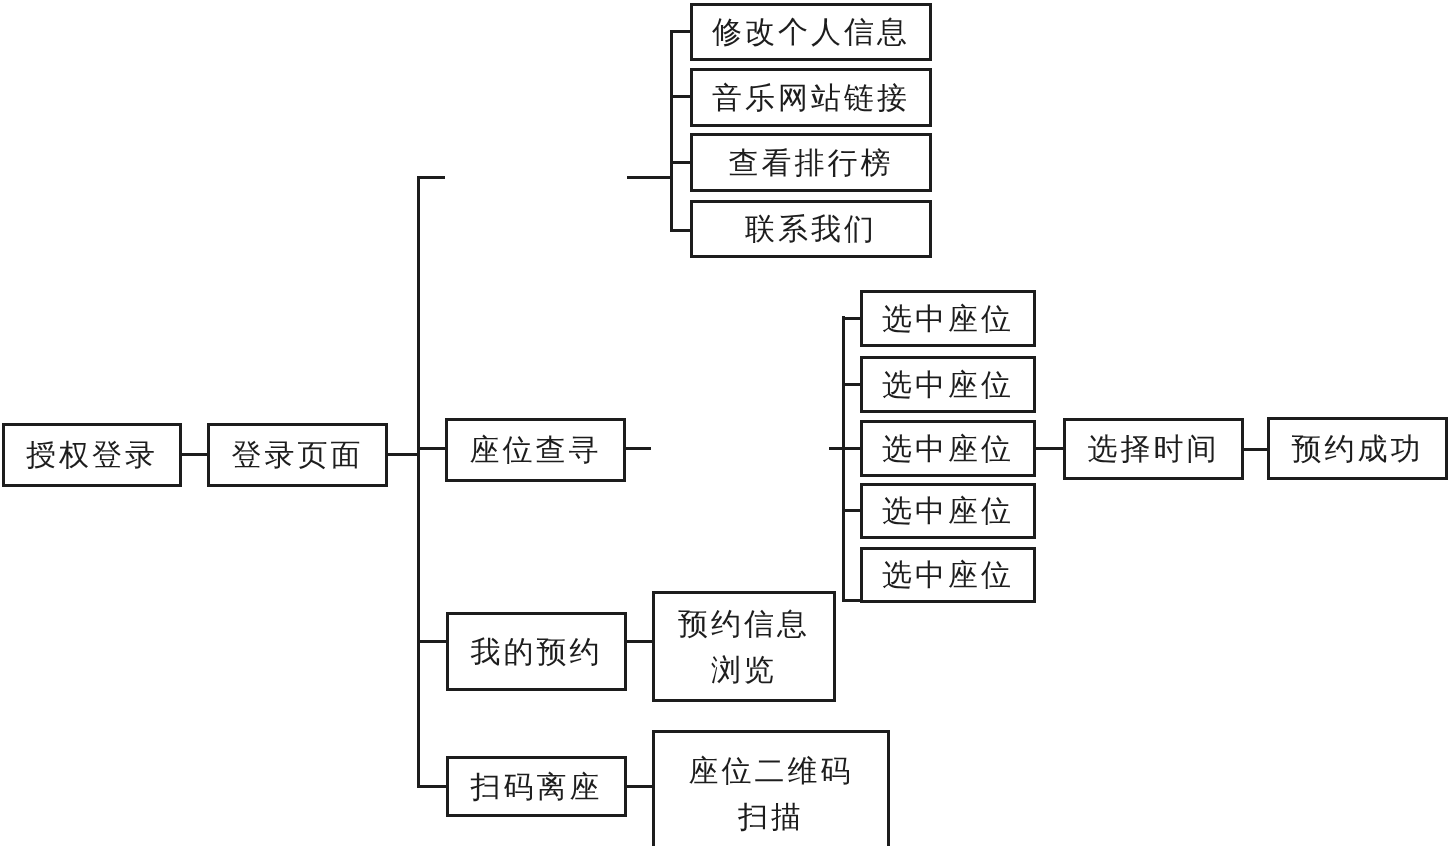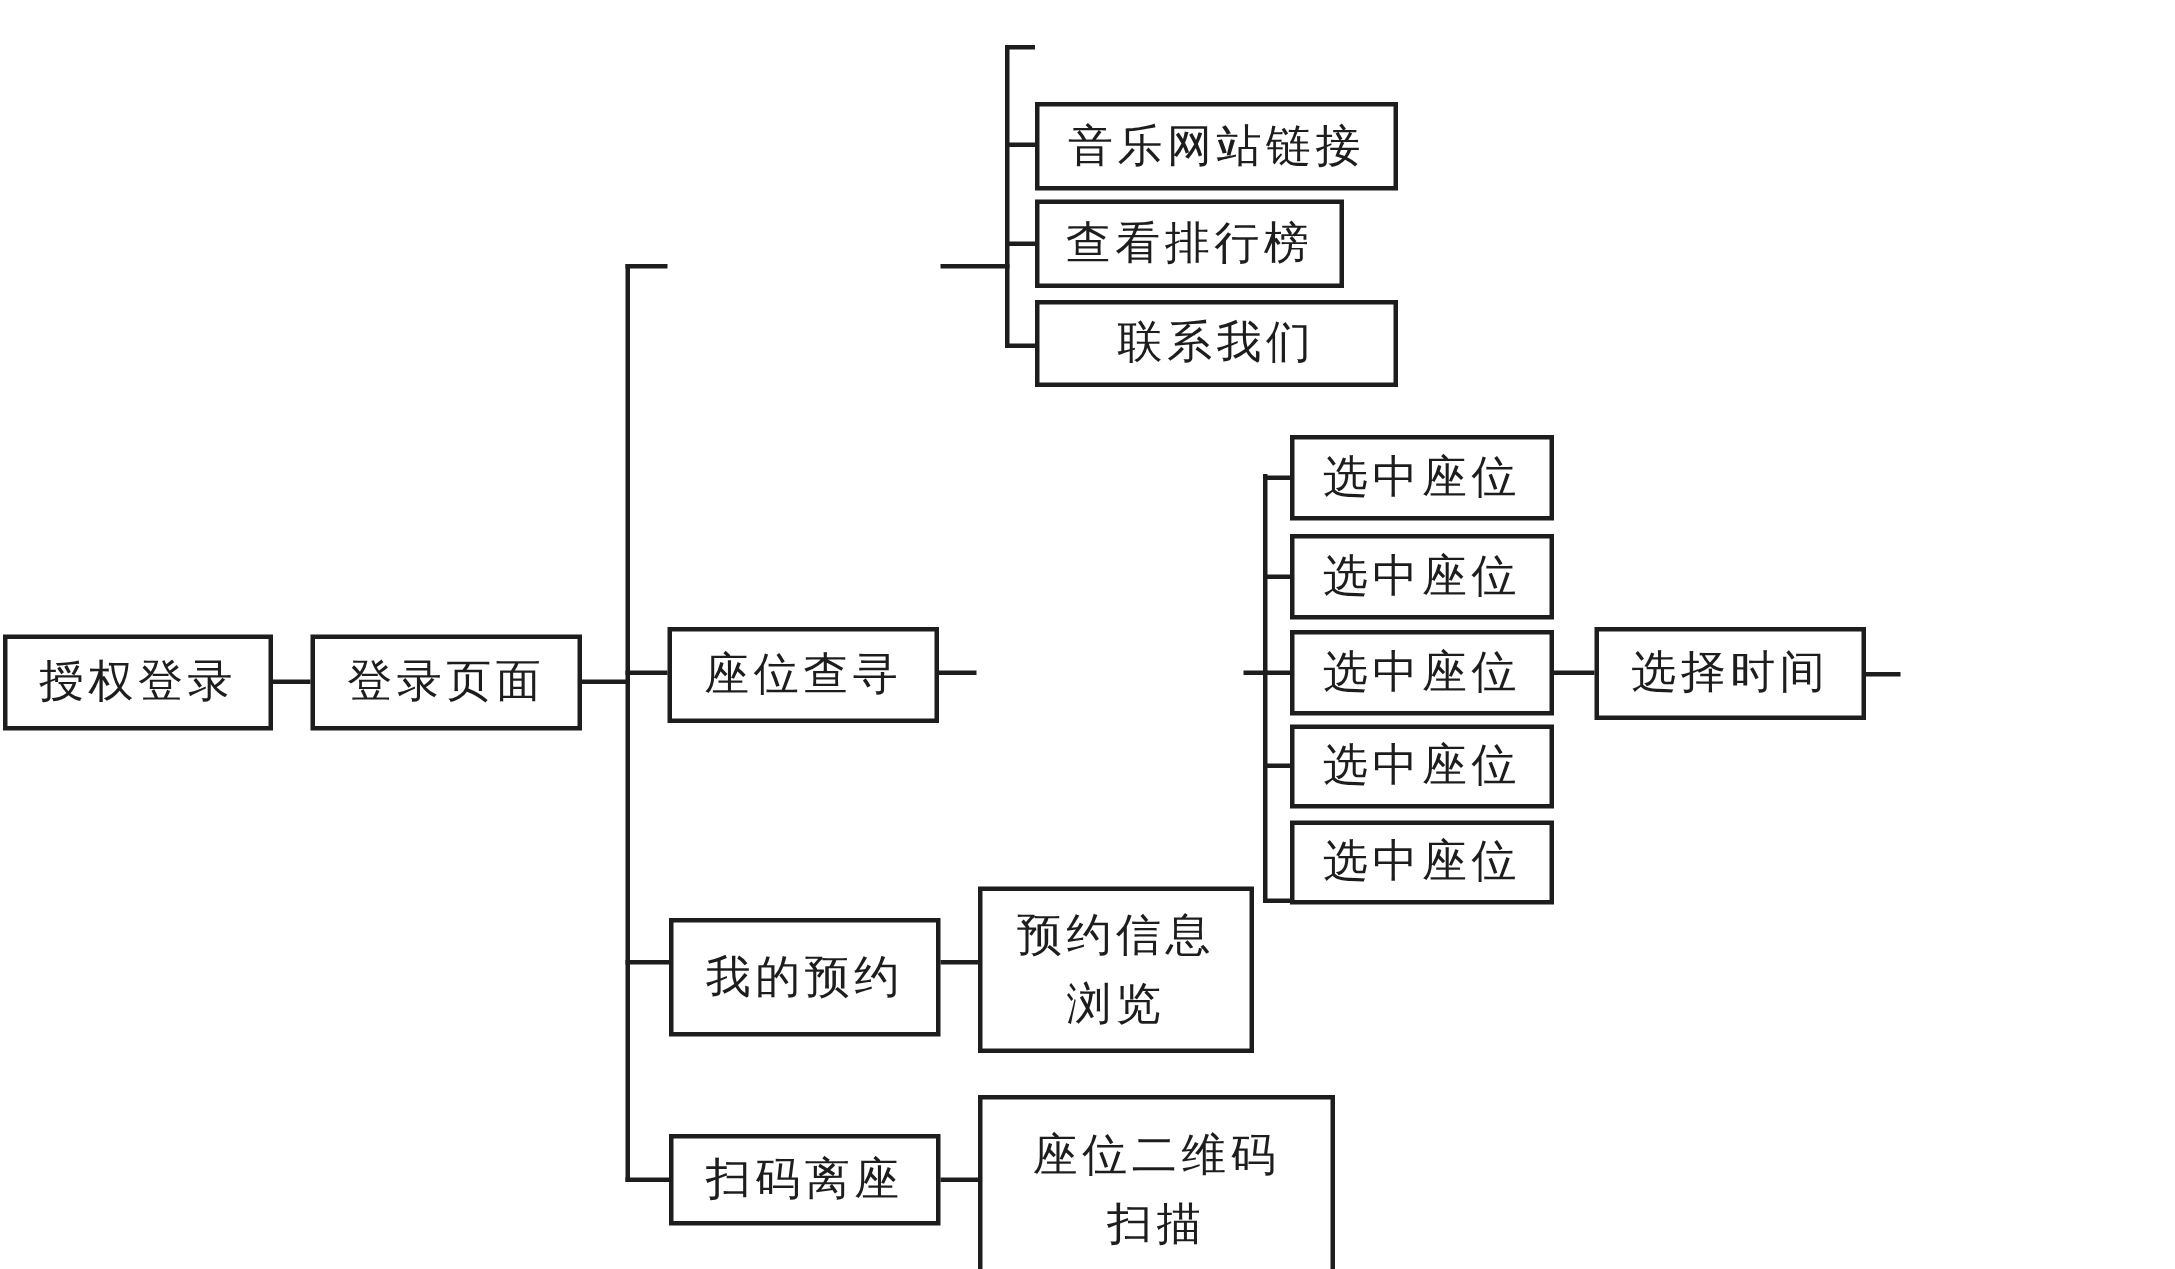--- a/index.html
+++ b/index.html
@@ -44,40 +44,42 @@
 
   <div class="node" style="left:207px; top:423px; width:181px; height:64px;text-align:center;">登录页面</div>
 
 
   <div class="node" style="left:445px; top:418px; width:181px; height:64px;">座位查寻</div>
 
   <div class="node" style="left:446px; top:612px; width:181px; height:79px;">我的预约</div>
 
   <div class="node" style="left:446px; top:756px; width:181px; height:61px;">扫码离座</div>
 
+  <div class="node" style="left:690px; top:3px; width:242px; height:58px;">修改个人信息</div>
 
   <div class="node" style="left:690px; top:68px; width:242px; height:59px;">音乐网站链接</div>
 
-  <div class="node" style="left:690px; top:133px; width:206px; height:59px;">查看排行榜</div>
+  <div class="node" style="left:690px; top:133px; width:242px; height:59px;">查看排行榜</div>
 
   <div class="node" style="left:690px; top:200px; width:242px; height:58px;">联系我们</div>
 
 
   <div class="node" style="left:860px; top:290px; width:176px; height:57px;">选中座位</div>
 
   <div class="node" style="left:860px; top:356px; width:176px; height:57px;">选中座位</div>
 
   <div class="node" style="left:860px; top:420px; width:176px; height:57px;">选中座位</div>
 
   <div class="node" style="left:860px; top:483px; width:176px; height:56px;">选中座位</div>
 
   <div class="node" style="left:860px; top:547px; width:176px; height:56px;">选中座位</div>
 
   <div class="node" style="left:1063px; top:418px; width:181px; height:62px;">选择时间</div>
 
+  <div class="node" style="left:1267px; top:417px; width:181px; height:63px;">预约成功</div>
 
   <div class="node" style="left:652px; top:591px; width:184px; height:111px;">预约信息
 浏览</div>
 
   <div class="node" style="left:652px; top:730px; width:238px; height:128px;">座位二维码
 扫描</div>
 
   <div class="edge" style="left:182px; top:453px; width:25px; height:3px;"></div>
   <div class="edge" style="left:388px; top:453px; width:32px; height:3px;"></div>
   <div class="edge" style="left:417px; top:176px; width:3px; height:612px;"></div>

